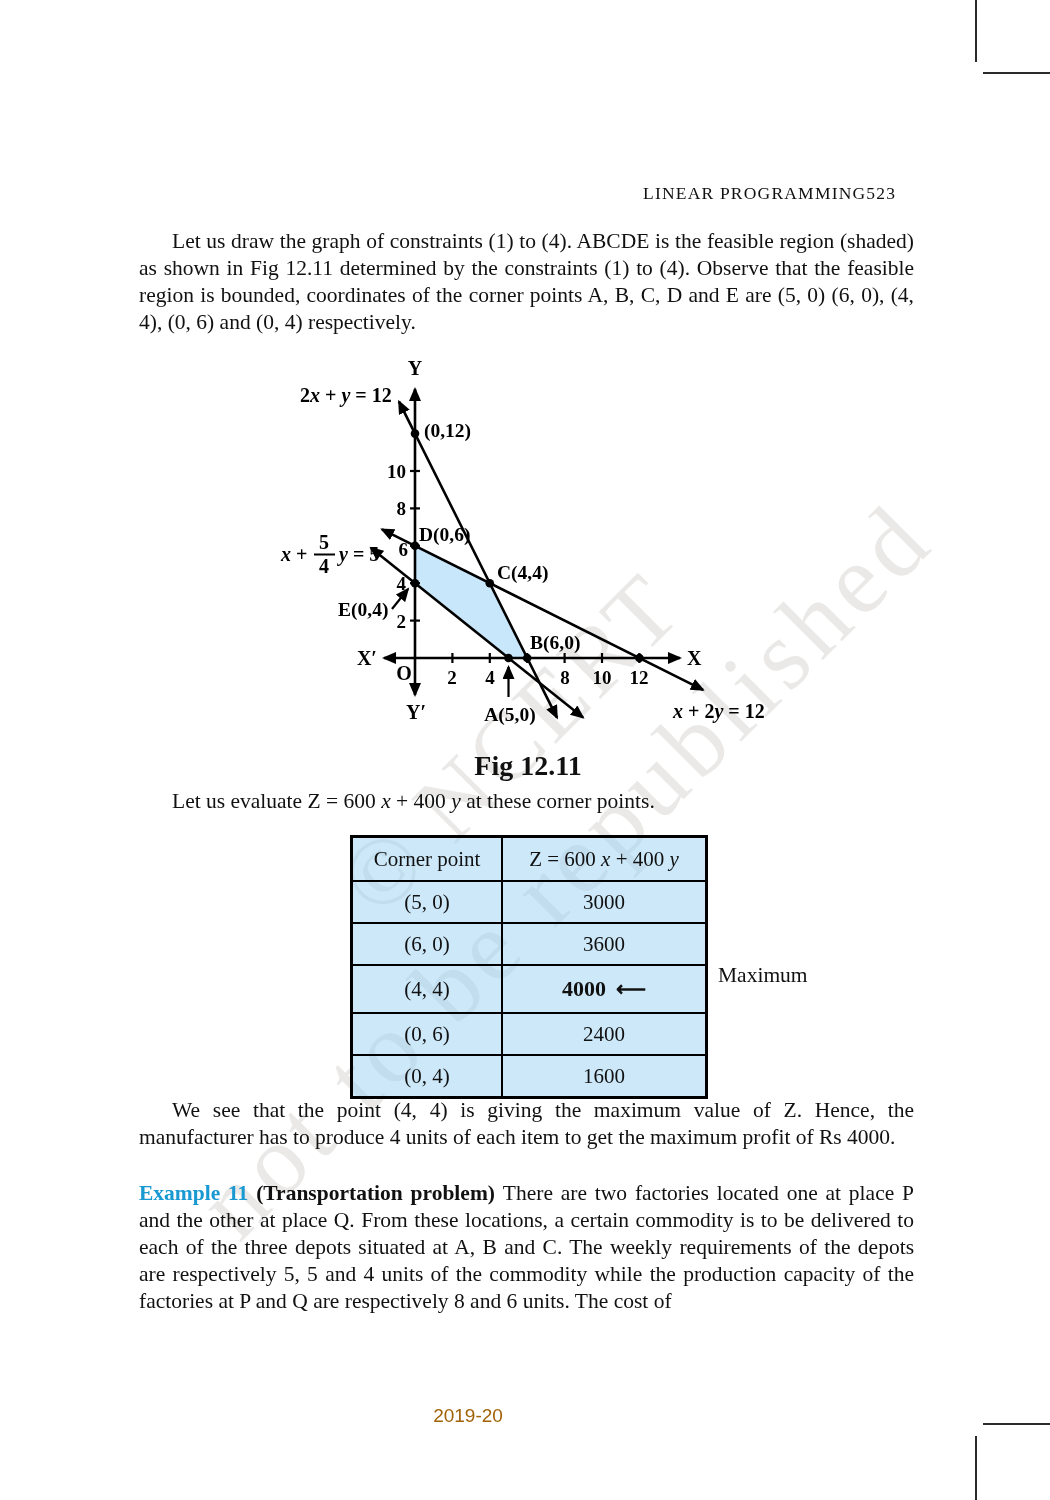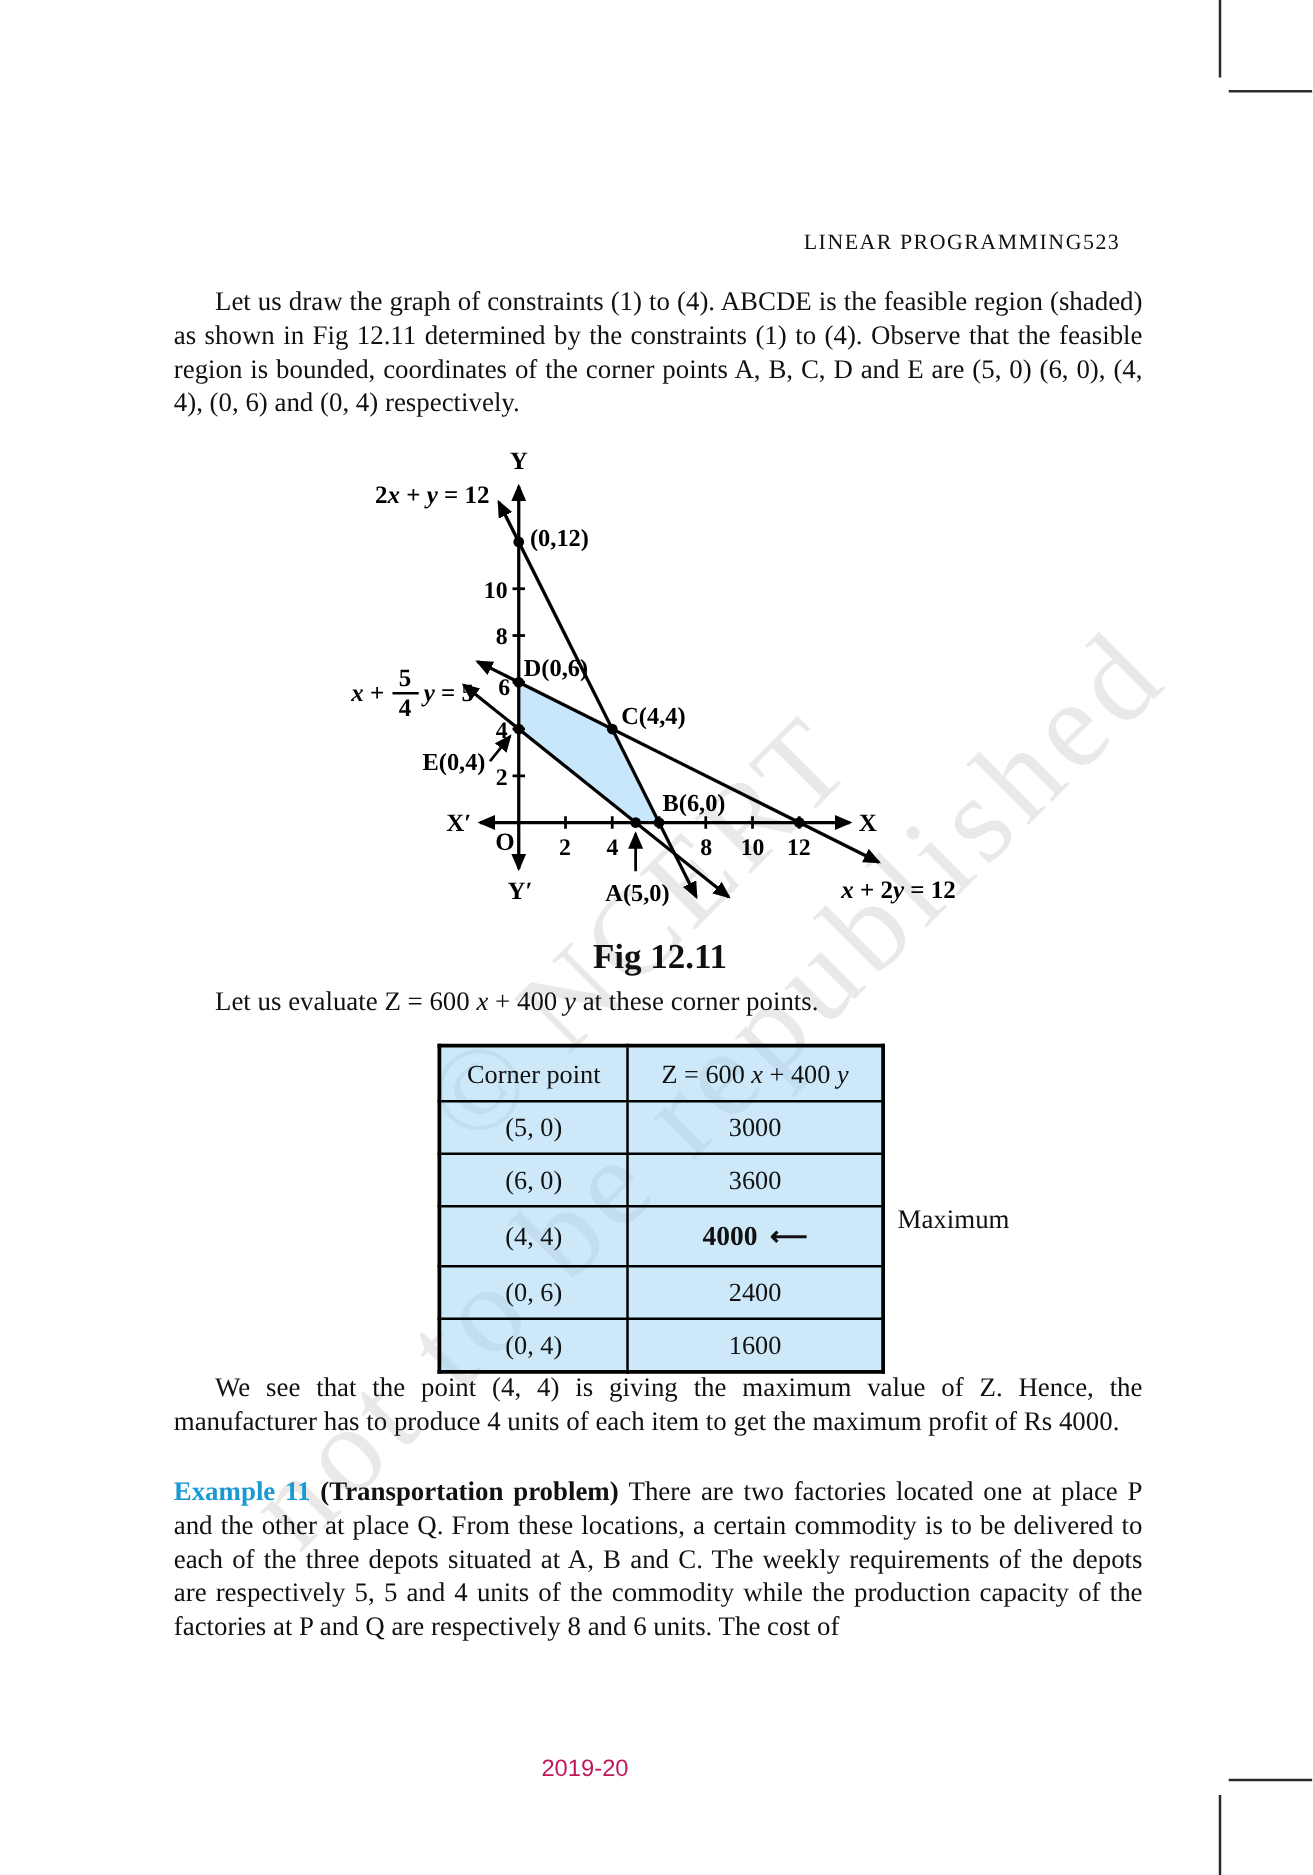--- a/index.html
+++ b/index.html
@@ -47,21 +47,21 @@
         font-size:21px;font-weight:normal;text-align:center;padding:0;}
   th{height:42px;}
   td{height:40px;}
   .c1{width:148px;}
   .c2{width:202px;text-align:center;}
   .maxv{font-weight:bold;font-size:22px;}
   .maxarrow{font-weight:bold;margin-left:10px;}
   #maxlbl{left:718px;top:963px;font-size:21.5px;font-family:Liberation Serif, serif;}
 
   #footer{left:0;top:1405px;width:936px;text-align:center;
-          font-family:"Liberation Sans",sans-serif;font-size:19px;color:#be185d;}
+          font-family:"Liberation Sans",sans-serif;font-size:19px;color:#a16207;}
 </style>
 </head>
 <body>
 
 <div id="page">
 
   <div class="wm" id="wm1">© NCERT</div>
   <div class="wm" id="wm2">not to be republished</div>
 
   <div class="crop" style="left:975px;top:0;width:2px;height:62px;"></div>

